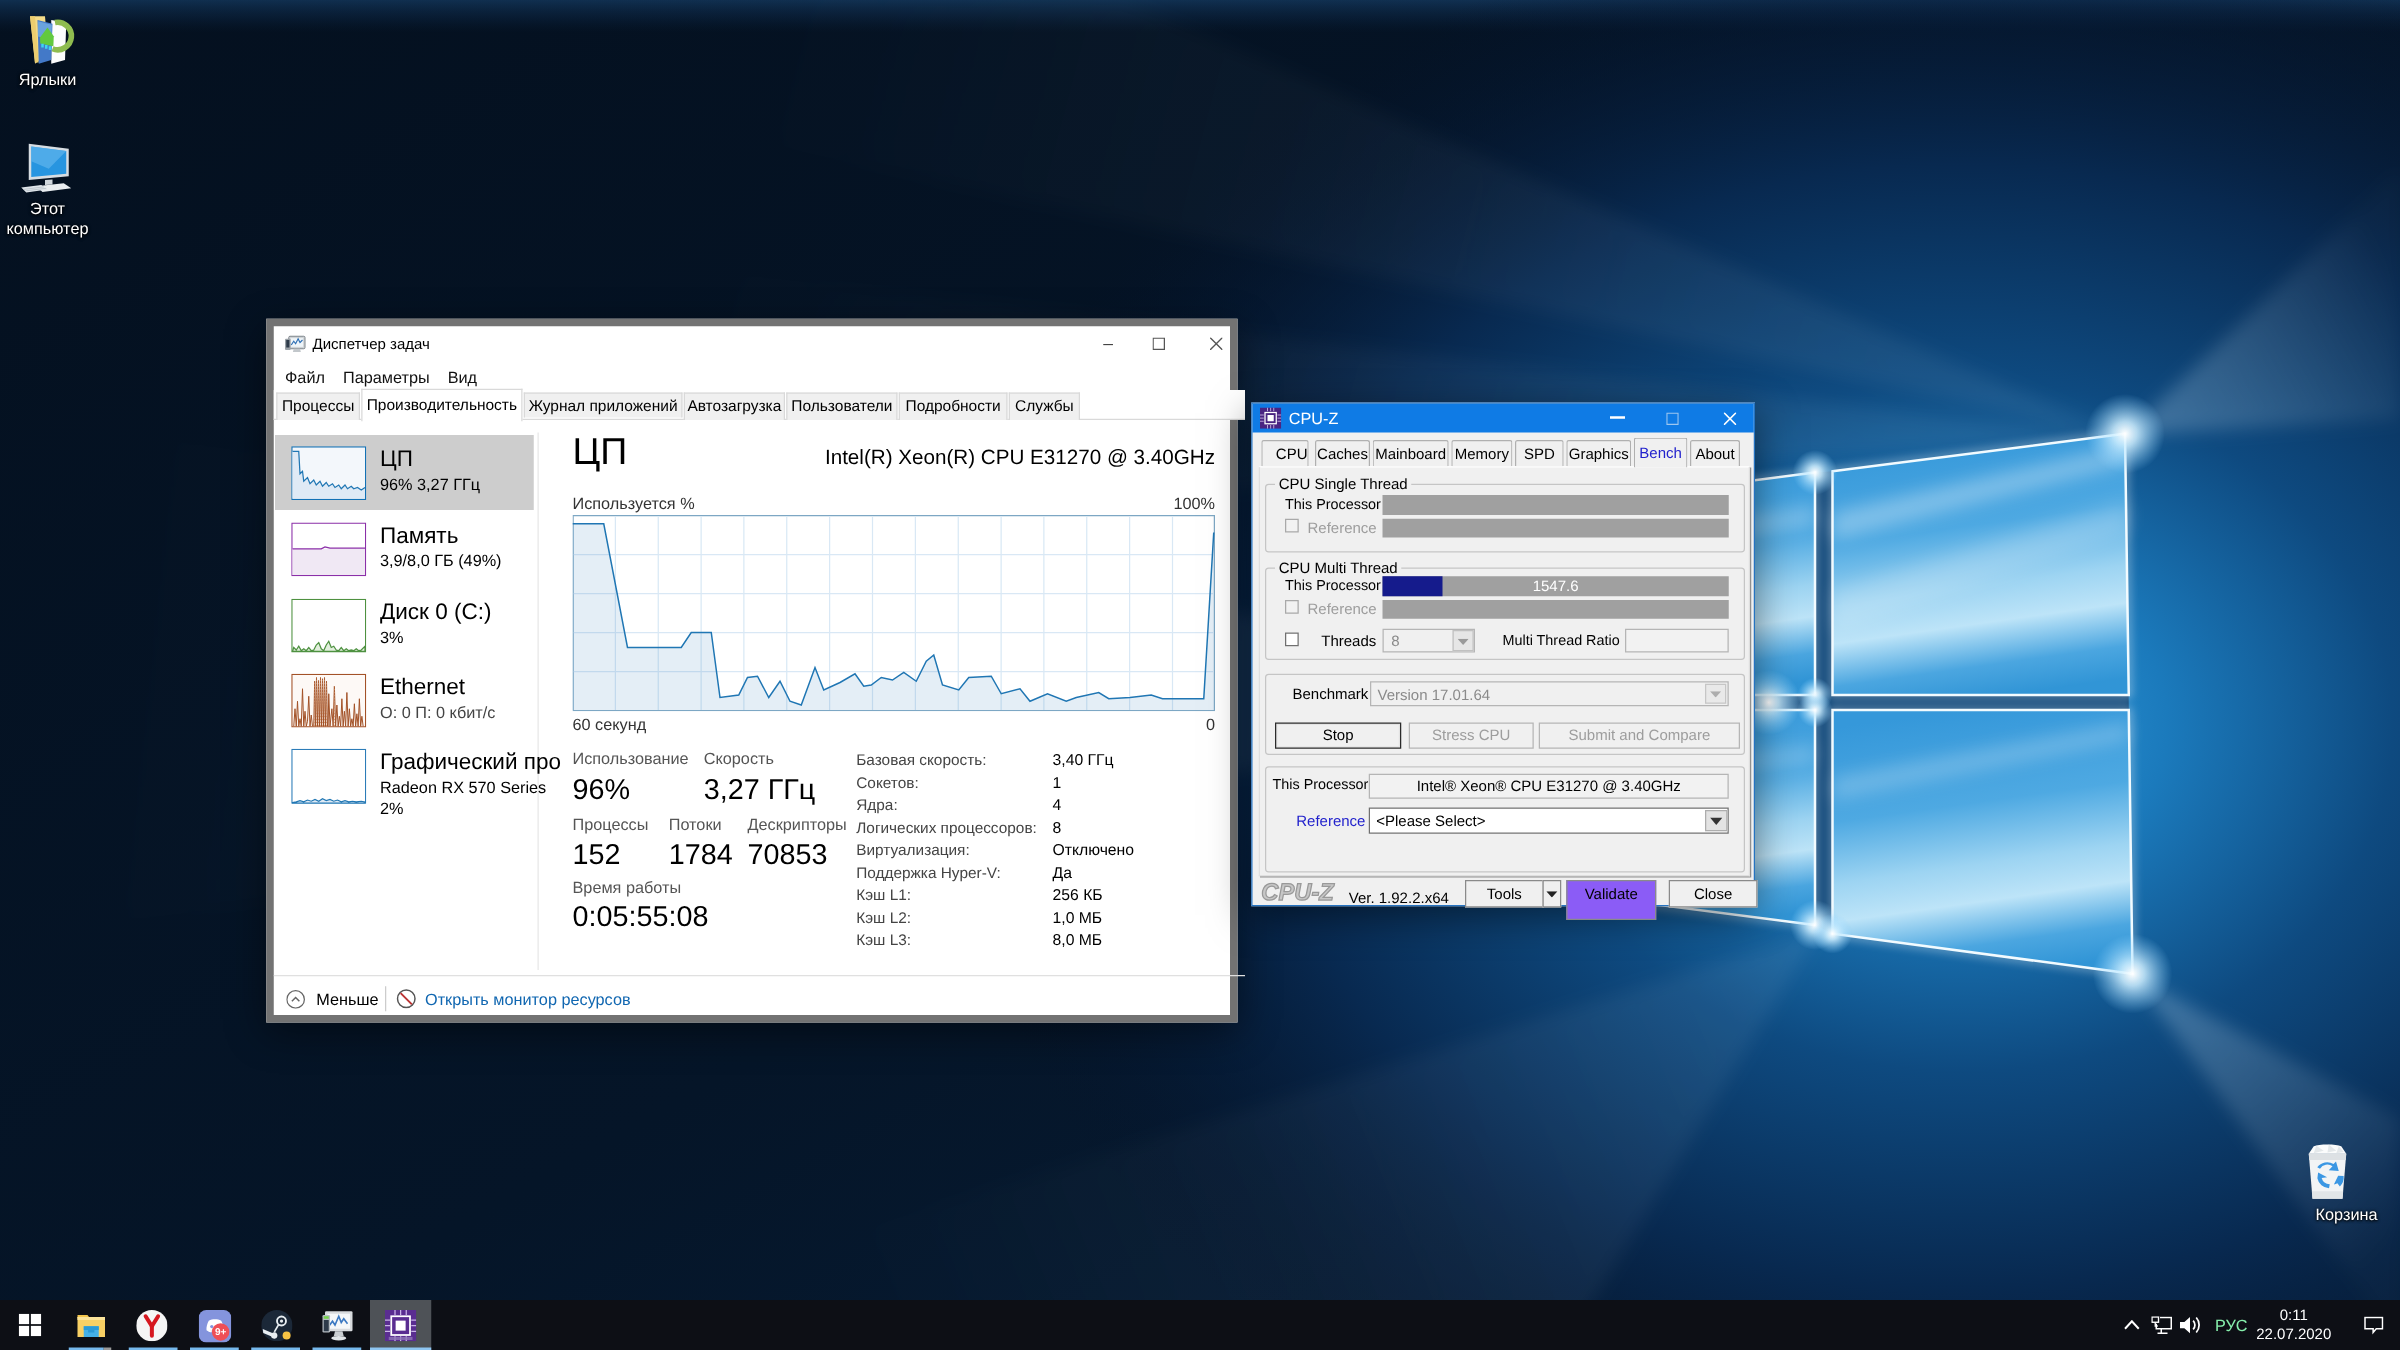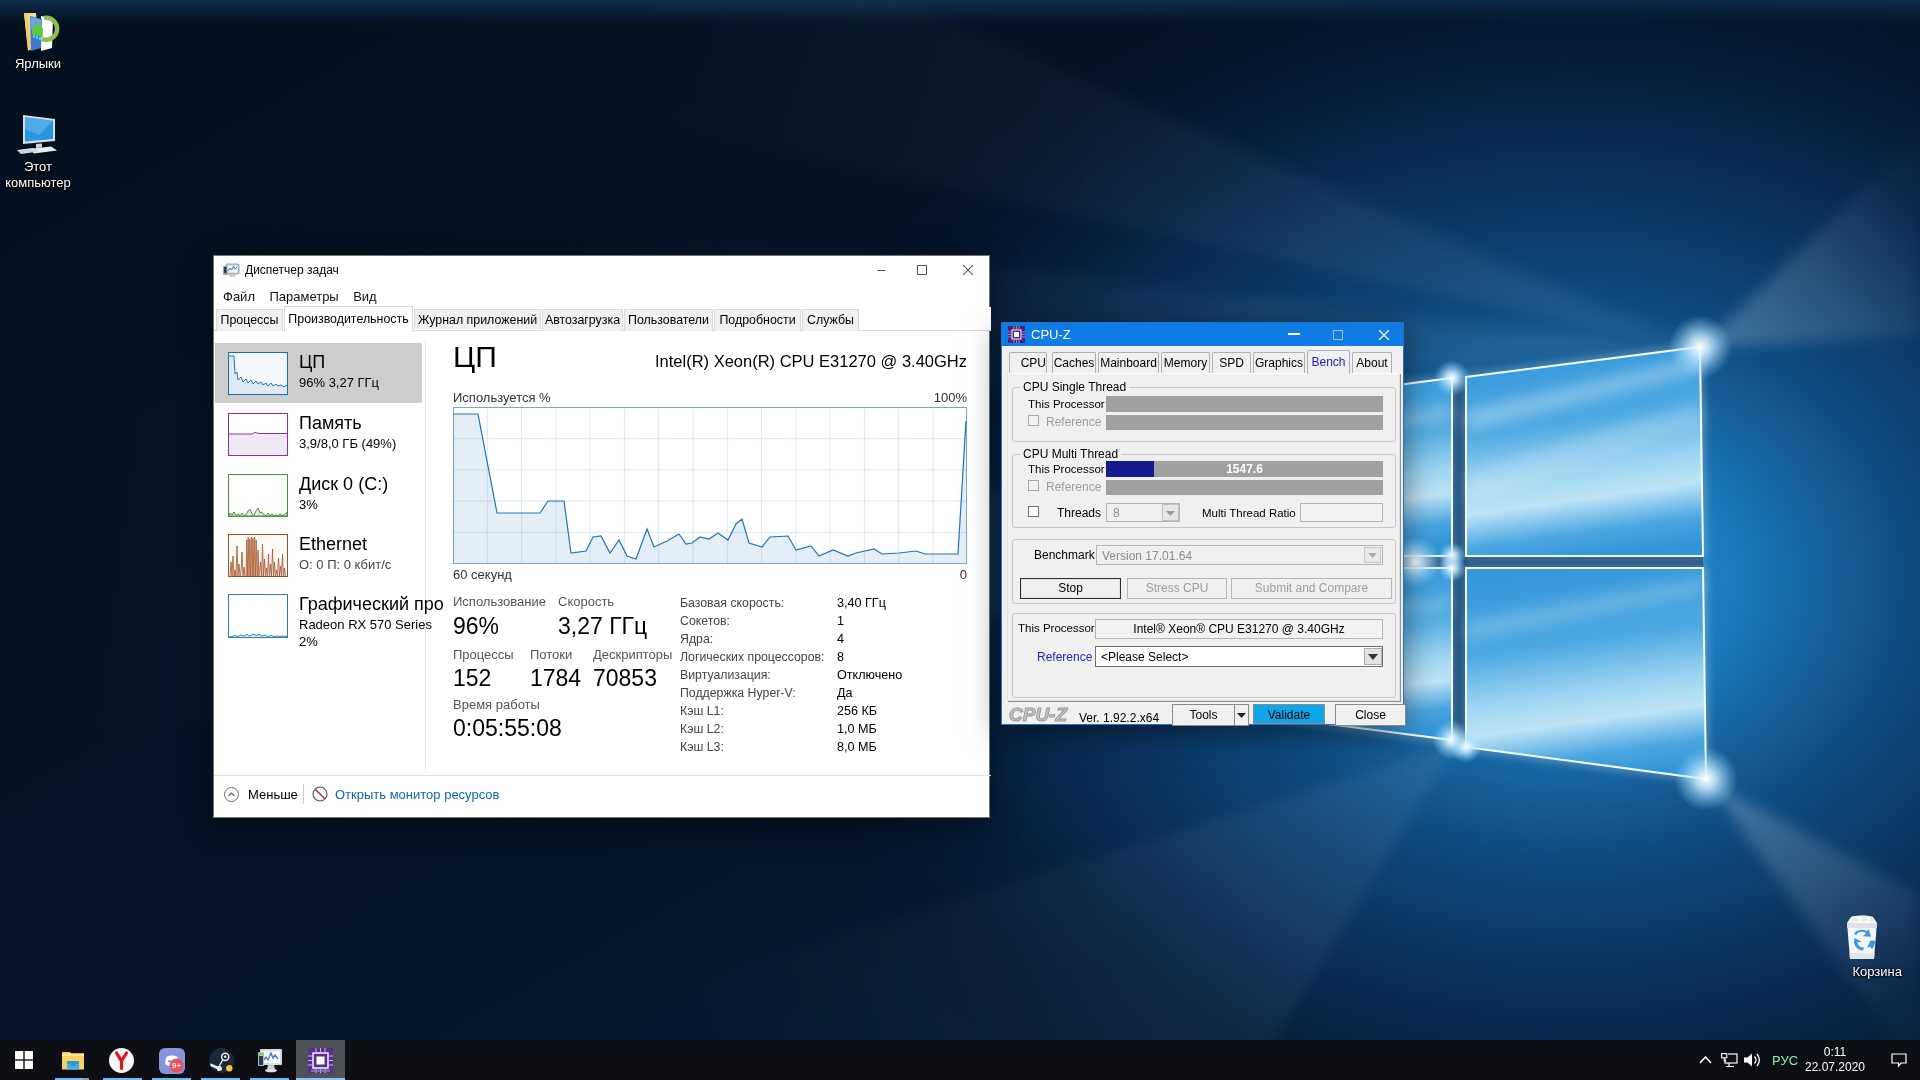--- a/index.html
+++ b/index.html
@@ -158,21 +158,21 @@
     <path d="M9 44 L33 44 L33.5 38 L8.5 38 Z" fill="#e2e6e8"></path>
     <g fill="#3b97e3">
       <path d="M15 20 a7 7 0 0 1 10 -2 l-3 3.2 l8 0.5 l-2.2 -7.5 l-2 2 a10 10 0 0 0 -13 2.6 z"></path>
       <path d="M13.5 23 l7.2 3.8 l-4.4 0.6 a7 7 0 0 0 6.5 5 l-0.6 3.2 a10 10 0 0 1 -9.3 -8 z"></path>
       <path d="M29.5 25.5 l-3.4 7 a7 7 0 0 0 2.8 -1 l2 2.6 a10 10 0 0 0 3 -8.3 z"></path>
     </g>
   </svg>
   <div style="color:#fff;font-size:13px;margin-top:3px;text-shadow:0 1px 2px #000,0 0 3px #000">Корзина</div>
 </div>
 
-<div class="abs" style="left:213px;top:255px;width:777px;height:563px;background:#ffffff;border:1px solid #737373;box-shadow:0 8px 30px rgba(0,0,0,0.45);font-size:13px;color:#000">
+<div class="abs" style="left:213px;top:255px;width:777px;height:563px;background:#ffffff;border:6px solid #737373;box-shadow:0 8px 30px rgba(0,0,0,0.45);font-size:13px;color:#000">
 
   <svg class="abs" style="left:9px;top:7px" width="17" height="16" viewBox="0 0 17 16">
     <rect x="3" y="1" width="13" height="10" rx="1" fill="#cfd3d6" stroke="#7e858b" stroke-width="0.8"></rect>
     <rect x="4.5" y="2.5" width="10" height="7" fill="#eef4f8"></rect>
     <path d="M5 8 l2 -3 l1.5 2 l2 -4 l1.5 3 l2 -2" stroke="#2d6fb5" stroke-width="0.9" fill="none"></path>
     <rect x="0" y="3" width="4.5" height="9" rx="0.8" fill="#9aa1a7"></rect>
     <rect x="1" y="4" width="2.5" height="6" fill="#2e3b4a"></rect>
     <path d="M7 11 h5 l0.7 2.6 h-6.4 z" fill="#c2c7cb"></path>
   </svg>
   <div class="abs" style="left:31px;top:7px;font-size:12px">Диспетчер задач</div>
@@ -325,21 +325,21 @@
   <div class="abs" style="left:104px;top:73px;width:277px;height:16px;background:#a0a0a0"></div>
   <div class="abs" style="left:26px;top:92px;width:11px;height:11px;background:#f2f2f2;border:1px solid #a9a9a9"></div>
   <div class="abs" style="left:44px;top:92px;color:#9d9d9d">Reference</div>
   <div class="abs" style="left:104px;top:92px;width:277px;height:15px;background:#a0a0a0"></div>
 
   <div class="abs" style="left:10px;top:131px;width:384px;height:74px;border:1px solid #c5c5c5;border-radius:3px"></div>
   <div class="abs" style="left:18px;top:124px;background:#f0f0f0;padding:0 3px">CPU Multi Thread</div>
   <div class="abs" style="left:26px;top:140px;font-size:11.5px;white-space:nowrap">This Processor</div>
   <div class="abs" style="left:104px;top:138px;width:277px;height:16px;background:#a0a0a0"></div>
   <div class="abs" style="left:104px;top:138px;width:48px;height:16px;background:#151b8c"></div>
-  <div class="abs" style="left:104px;top:139px;width:277px;text-align:center;color:#fff;font-weight:bold">1547.6</div>
+  <div class="abs" style="left:104px;top:139px;width:277px;text-align:center;color:#fff;font-weight:normal">1547.6</div>
   <div class="abs" style="left:26px;top:157px;width:11px;height:11px;background:#f2f2f2;border:1px solid #a9a9a9"></div>
   <div class="abs" style="left:44px;top:157px;color:#9d9d9d">Reference</div>
   <div class="abs" style="left:104px;top:157px;width:277px;height:15px;background:#a0a0a0"></div>
   <div class="abs" style="left:26px;top:183px;width:11px;height:11px;background:#ffffff;border:1px solid #707070"></div>
   <div class="abs" style="left:55px;top:183px">Threads</div>
   <div class="abs" style="left:104px;top:180px;width:74px;height:19px;background:#f0f0f0;border:1px solid #b5b5b5"></div>
   <div class="abs" style="left:111px;top:183px;color:#8a8a8a">8</div>
   <div class="abs" style="left:160px;top:181px;width:17px;height:17px;background:#e6e6e6;border:1px solid #c0c0c0"></div>
   <svg class="abs" style="left:164px;top:188px" width="9" height="5">
       <path d="M0 0 h9 l-4.5 5 z" fill="#9a9a9a"></path>
@@ -370,21 +370,21 @@
       <path d="M0 0 h10 l-5 6 z" fill="#333"></path>
     </svg>
 
   <div class="abs" style="left:7px;top:381px;font-size:19px;font-weight:bold;font-style:italic;color:#c7c7c7;-webkit-text-stroke:1px #999999">CPU-Z</div>
   <div class="abs" style="left:77px;top:388px;font-size:12px">Ver. 1.92.2.x64</div>
   <div class="abs" style="left:170px;top:381px;width:63px;height:22px;background:#f0f0f0;border:1px solid #8a8a8a;text-align:center;line-height:20px">Tools</div>
   <div class="abs" style="left:232px;top:381px;width:15px;height:22px;background:#f0f0f0;border:1px solid #8a8a8a"></div>
   <svg class="abs" style="left:235px;top:390px" width="9" height="5">
       <path d="M0 0 h9 l-4.5 5 z" fill="#222"></path>
     </svg>
-  <div class="abs" style="left:251px;top:381px;width:72px;height:20px;background:#0ea5e9;border:1px solid #8a8a8a;text-align:center;line-height:20px">Validate</div>
+  <div class="abs" style="left:251px;top:381px;width:72px;height:32px;background:#8b5cf6;border:1px solid #8a8a8a;text-align:center;line-height:20px">Validate</div>
   <div class="abs" style="left:333px;top:381px;width:71px;height:22px;background:#f0f0f0;border:1px solid #8a8a8a;text-align:center;line-height:20px">Close</div>
 </div>
 
 <div class="abs" style="left:0;top:1040px;width:1920px;height:40px;background:#0d0f15">
 
   <svg class="abs" style="left:15px;top:11px" width="18" height="18" viewBox="0 0 18 18">
     <g fill="#ffffff">
         <rect x="0" y="0" width="8.3" height="8.3"></rect>
         <rect x="9.7" y="0" width="8.3" height="8.3"></rect>
         <rect x="0" y="9.7" width="8.3" height="8.3"></rect>

